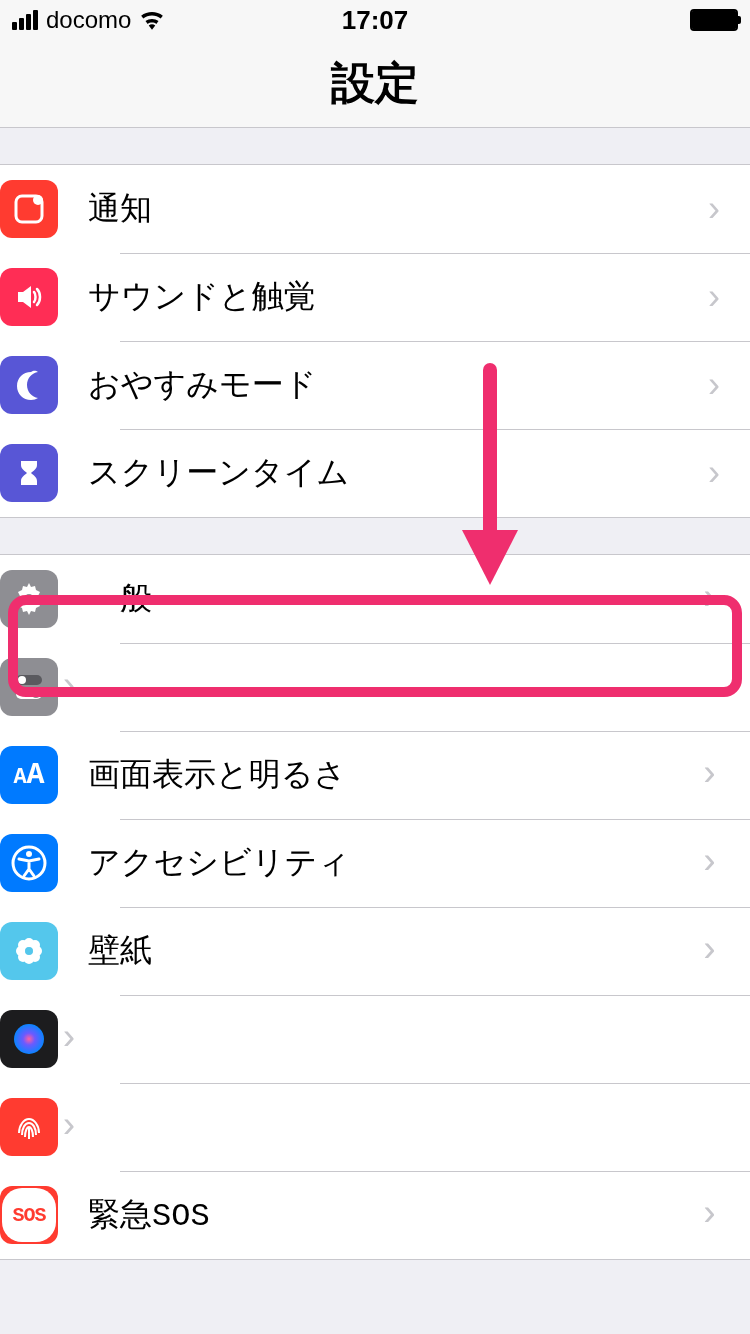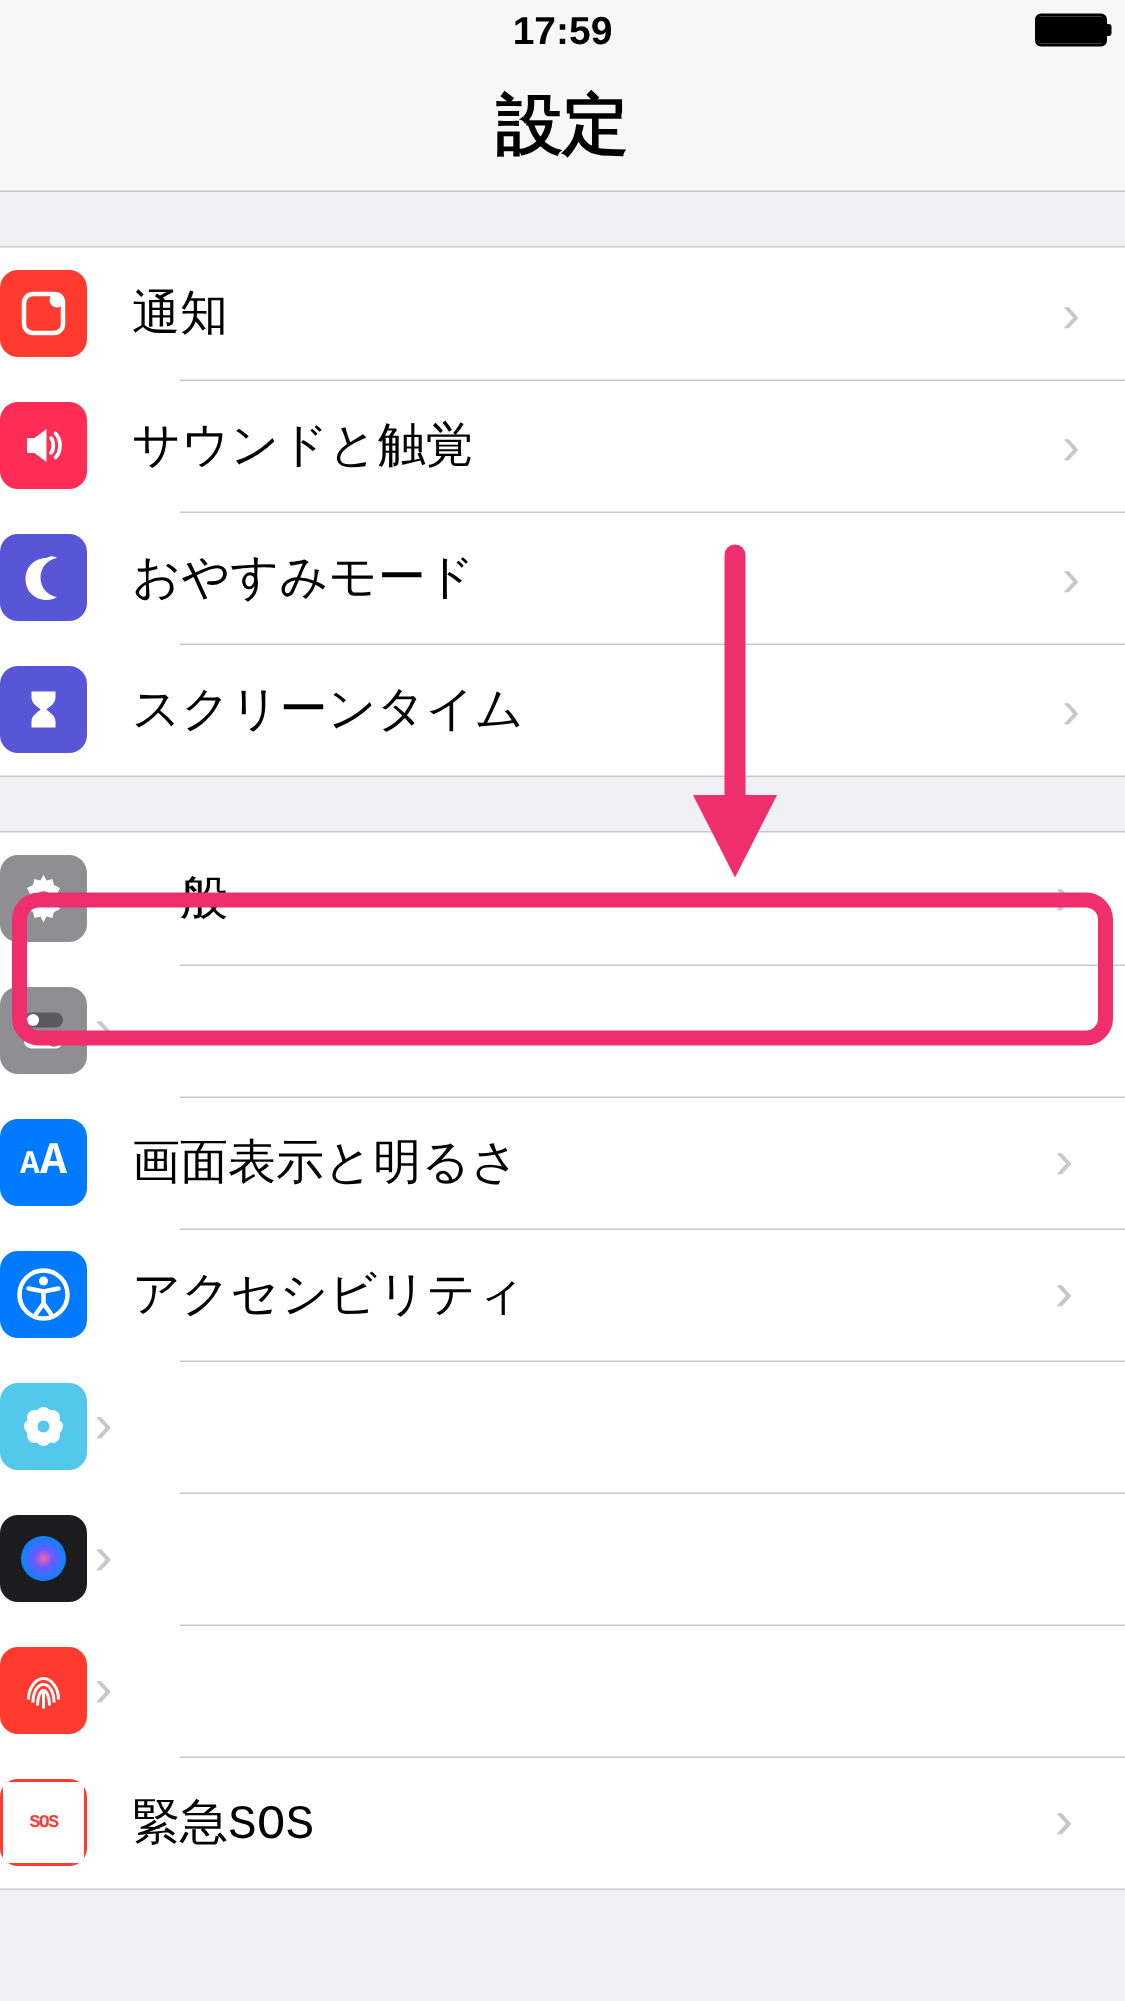--- a/index.html
+++ b/index.html
@@ -93,28 +93,40 @@
 .ic-red { background: #ff3b30; }
 .ic-pink { background: #ff2d55; }
 .ic-purple { background: #5856d6; }
 .ic-gray { background: #8e8e93; }
 .ic-blue { background: #007aff; }
 .ic-cyan { background: #54c7ec; }
 .ic-black { background: #1c1c1e; }
 .ic-fingerprint { background: #ff3b30; }
 
 .icon-inner { color: #ffffff; font-size: 32px; font-weight: 600; }
-.sos-text { color: #ff3b30; background: #fff; width:100%; height:100%; border-radius:4px; display:flex; align-items:center; justify-content:center; font-size:12px; font-weight: 800; letter-spacing: -1px;}
+.sos-text { color: #ff3b30; background: #fff; width:100%; height:100%; border-radius:20px; display:flex; align-items:center; justify-content:center; font-size:20px; font-weight: 800; letter-spacing: -1px;}
 .sos-outer { background: #ff3b30; padding: 2px; }
 </style>
 </head>
 <body>
 
 <div class="status-bar">
-  <div class="status-center">17:59</div>
+  <div class="status-left">
+    <span class="signal-bars">
+        <span></span>
+        <span></span>
+        <span></span>
+        <span></span>
+      </span>
+    <span>docomo</span>
+    <svg class="wifi-icon" viewBox="0 0 24 18">
+        <path d="M12 18l-3-4c1.8-1.4 4.2-1.4 6 0l-3 4zm-6-8c3.3-2.7 8.7-2.7 12 0l-2 2.6c-2.2-1.8-5.8-1.8-8 0L6 10zm-4-5c5.5-4.5 14.5-4.5 20 0l-2 2.6c-4.4-3.6-11.6-3.6-16 0L2 5z" fill="#000"></path>
+      </svg>
+  </div>
+  <div class="status-center">17:07</div>
   <div class="status-right">
     <div class="battery">
         <div class="battery-fill"></div>
       </div>
   </div>
 </div>
 
 <div class="nav-header">
   <span class="nav-title">設定</span>
 </div>
@@ -211,20 +223,21 @@
           <circle cx="28" cy="20" r="5"></circle>
           <circle cx="20" cy="28" r="5"></circle>
           <circle cx="12" cy="20" r="5"></circle>
           <circle cx="26" cy="14" r="5"></circle>
           <circle cx="26" cy="26" r="5"></circle>
           <circle cx="14" cy="26" r="5"></circle>
           <circle cx="14" cy="14" r="5"></circle>
           <circle cx="20" cy="20" r="4" fill="#54c7ec"></circle>
         </svg>
     </div>
+    <span class="row-label">壁紙</span>
     <span class="chevron">›</span>
   </div>
   <div class="row">
     <div class="icon-box ic-black">
       <svg width="40" height="40" viewBox="0 0 40 40">
           <defs>
             <radialGradient id="sg">
               <stop offset="0%" stop-color="#ff5fa2"></stop>
               <stop offset="40%" stop-color="#6b5aff"></stop>
               <stop offset="100%" stop-color="#0a84ff"></stop>

